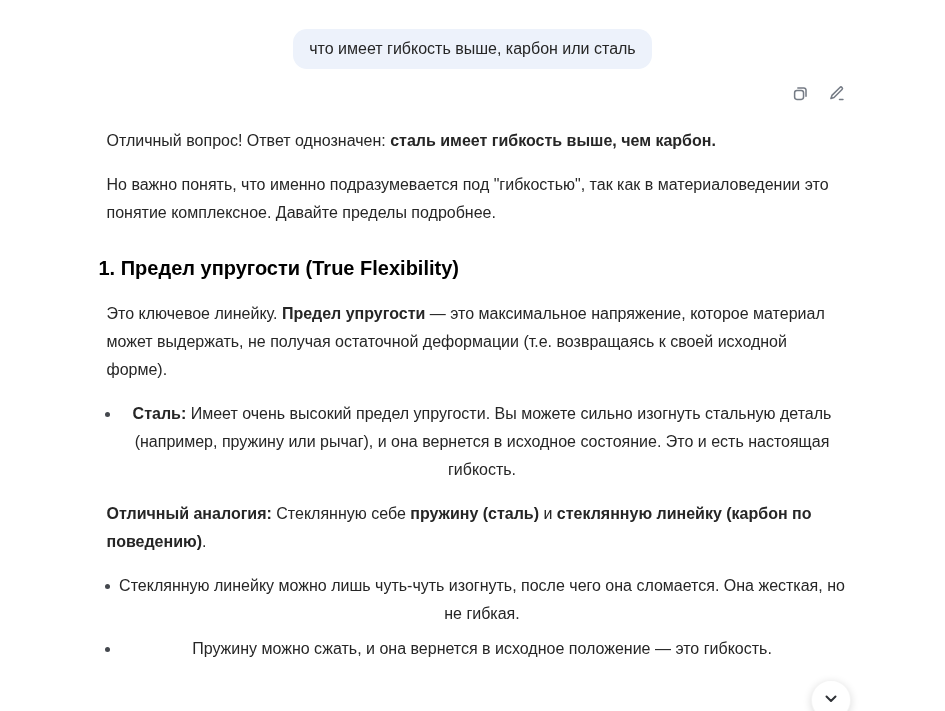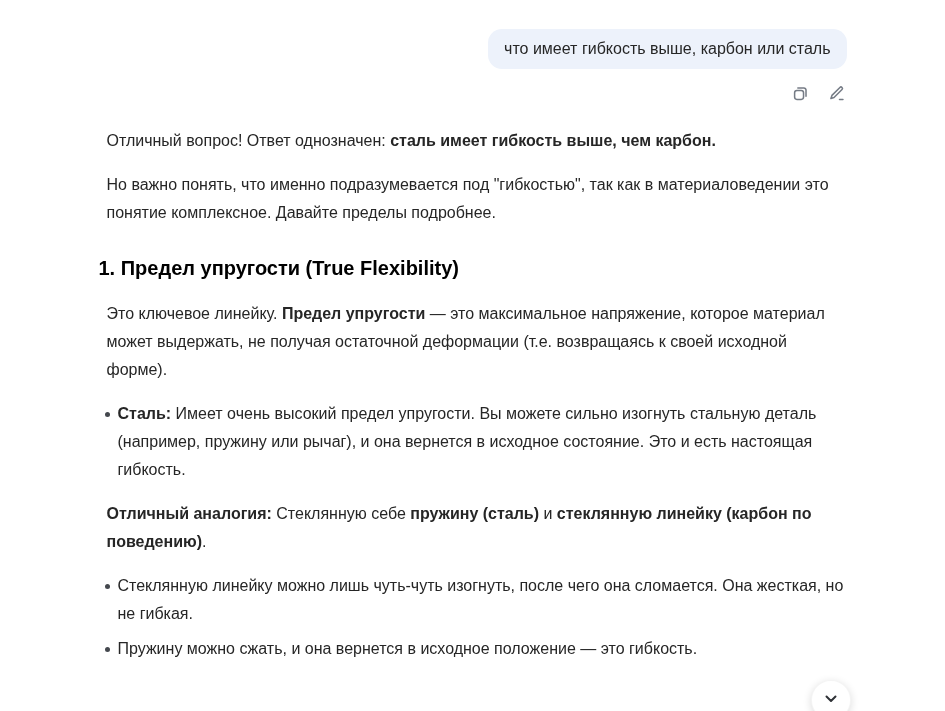--- a/index.html
+++ b/index.html
@@ -10,21 +10,21 @@
     color: #262626;
     position: relative;
   }
   .chat-column {
     width: 748px;
     margin: 0 auto;
     padding-top: 29px;
   }
   .user-row {
     display: flex;
-    justify-content: flex-end;
+    justify-content: center;
   }
   .user-bubble {
     background: #edf2fb;
     border-radius: 14px;
     padding: 9px 16px;
     font-size: 16px;
     line-height: 22px;
     color: #262626;
     max-width: 600px;
   }
@@ -59,20 +59,21 @@
     line-height: 26px;
     font-weight: 700;
     color: #000000;
     margin: 28px 0 19px 0;
   }
   .assistant-message strong { font-weight: 700; }
   .assistant-message ul {
     list-style: none;
     margin: 16px 0 16px 0;
     padding: 0;
+    text-align: center;
   }
   .assistant-message li {
     position: relative;
     padding-left: 19px;
     margin-bottom: 7px;
   }
   .assistant-message li::before {
     content: "";
     position: absolute;
     left: 6px;

